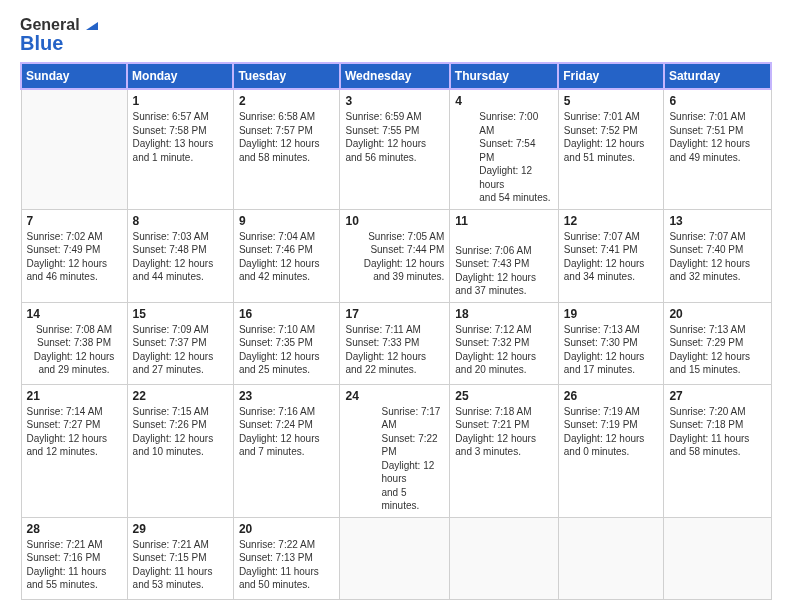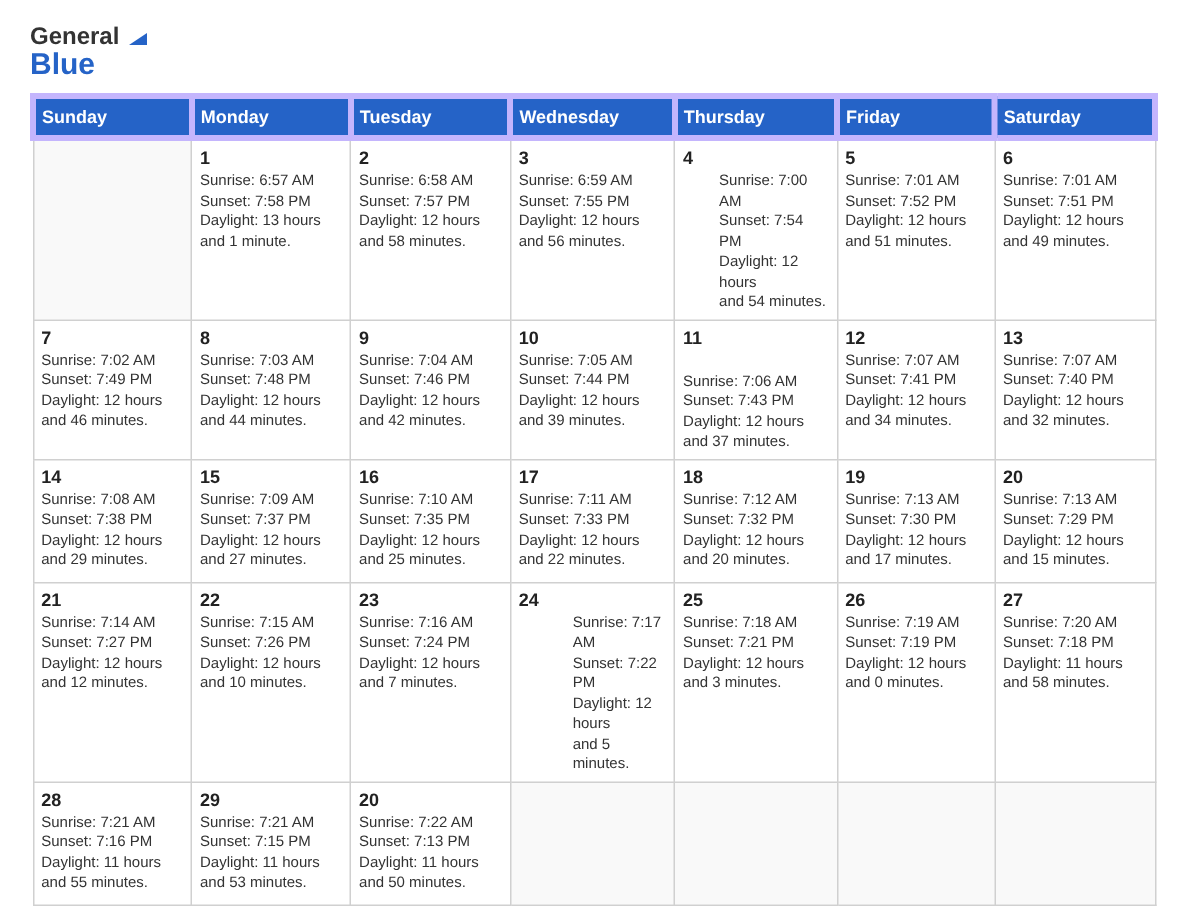--- a/index.html
+++ b/index.html
@@ -46,21 +46,21 @@
       border-collapse: collapse;
       font-size: 10.5px;
     }
     .calendar thead th {
       background: #2563c7;
       color: #fff;
       padding: 5px 4px;
       text-align: left;
       font-weight: bold;
       font-size: 12px;
-      border: 4px solid #c4b5fd;
+      border: 2px solid #c4b5fd;
     }
     .calendar tbody td {
       border: 1px solid #d0d0d0;
       vertical-align: top;
       padding: 4px 5px;
       width: 113px;
       min-height: 70px;
       height: 82px;
     }
     .day-num {
@@ -175,21 +175,21 @@
           </td>
           <td>
             <div class="day-num">9</div>
             <div class="day-info" style="white-space: pre-line;">Sunrise: 7:04 AM
 Sunset: 7:46 PM
 Daylight: 12 hours
 and 42 minutes.</div>
           </td>
           <td>
             <div class="day-num">10</div>
-            <div class="day-info" style="white-space: pre-line;">Sunrise: 7:05 AM
+            <div class="day-info" style="white-space: pre-line; text-align: right;">Sunrise: 7:05 AM
 Sunset: 7:44 PM
 Daylight: 12 hours
 and 39 minutes.</div>
           </td>
           <td>
             <div class="day-num">11</div>
             <div class="day-info" style="white-space: pre-line; margin-top: 16px;">Sunrise: 7:06 AM
 Sunset: 7:43 PM
 Daylight: 12 hours
 and 37 minutes.</div>
@@ -205,21 +205,21 @@
             <div class="day-num">13</div>
             <div class="day-info" style="white-space: pre-line;">Sunrise: 7:07 AM
 Sunset: 7:40 PM
 Daylight: 12 hours
 and 32 minutes.</div>
           </td>
         </tr>
         <tr>
           <td>
             <div class="day-num">14</div>
-            <div class="day-info" style="white-space: pre-line;">Sunrise: 7:08 AM
+            <div class="day-info" style="white-space: pre-line; text-align: center;">Sunrise: 7:08 AM
 Sunset: 7:38 PM
 Daylight: 12 hours
 and 29 minutes.</div>
           </td>
           <td>
             <div class="day-num">15</div>
             <div class="day-info" style="white-space: pre-line;">Sunrise: 7:09 AM
 Sunset: 7:37 PM
 Daylight: 12 hours
 and 27 minutes.</div>

